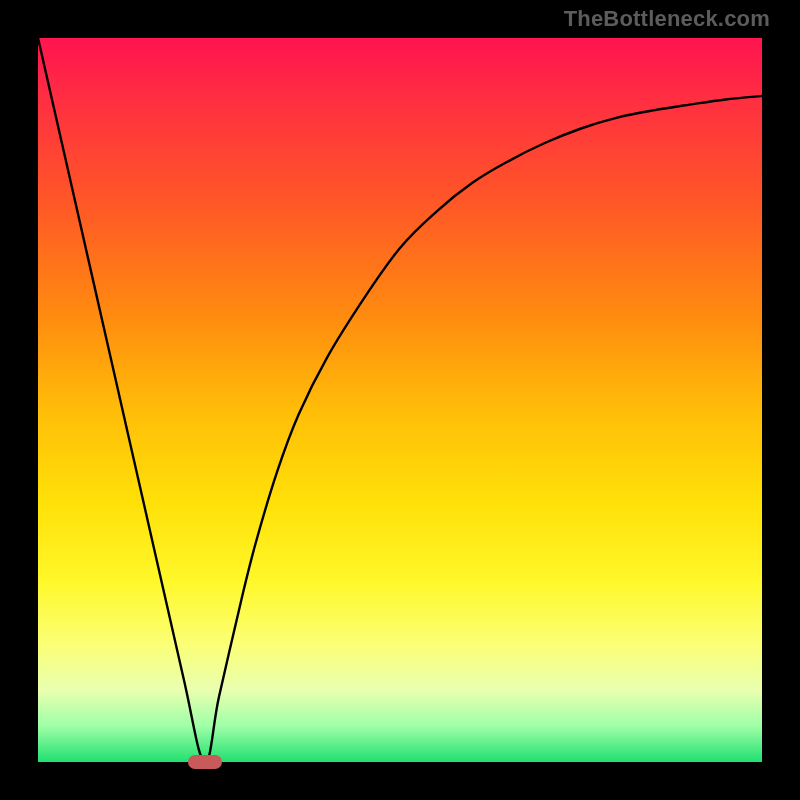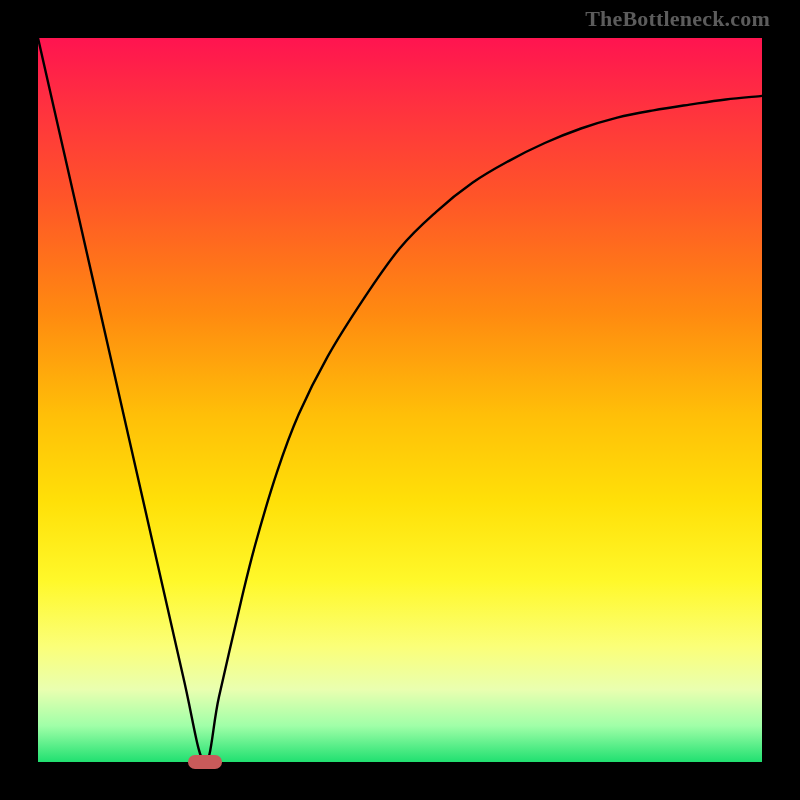--- a/index.html
+++ b/index.html
@@ -9,21 +9,20 @@
     height: 800px;
     overflow: hidden;
     background: #000;
     font-family: Arial, Helvetica, sans-serif;
   }
   .frame {
     position: relative;
     width: 800px;
     height: 800px;
     background: #000;
-    font-family: Liberation Serif, serif;
   }
   .plot-area {
     position: absolute;
     left: 38px;
     top: 38px;
     width: 724px;
     height: 724px;
     background: linear-gradient(
       to bottom,
       #ff1450 0%,

